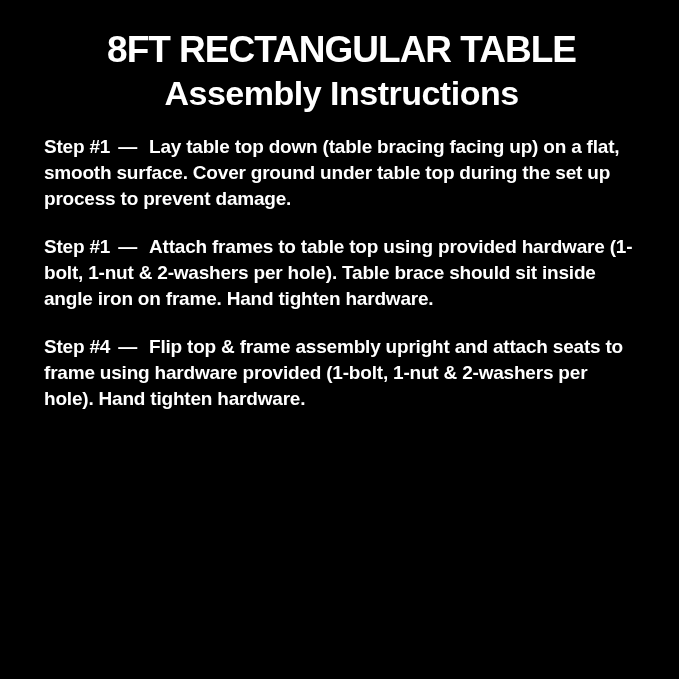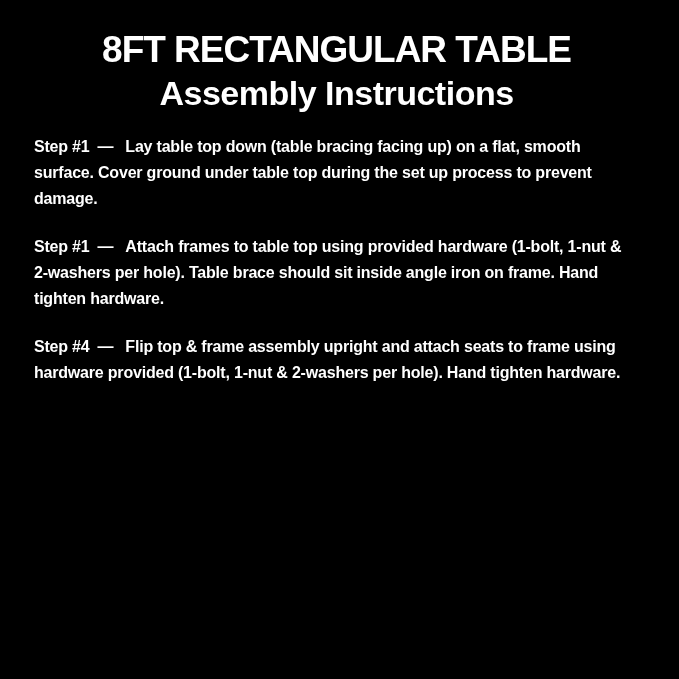--- a/index.html
+++ b/index.html
@@ -9,21 +9,21 @@
   }
   .poster {
     position: relative;
     width: 679px;
     height: 679px;
     background: #000000;
     color: #ffffff;
     font-family: "Liberation Sans", sans-serif;
     font-weight: 700;
     box-sizing: border-box;
-    padding: 30px 40px 0 34px;
+    padding: 30px 40px 0 44px;
     overflow: hidden;
   }
   header {
     text-align: center;
     margin-bottom: 22px;
   }
   h1.title {
     margin: 0;
     font-size: 37px;
     line-height: 1.1;
@@ -31,21 +31,21 @@
     white-space: nowrap;
   }
   h2.subtitle {
     margin: 4px 0 0 0;
     font-size: 34px;
     line-height: 1.1;
     letter-spacing: -0.5px;
   }
   .step {
     margin: 0 0 22px 0;
-    font-size: 16px;
+    font-size: 19px;
     line-height: 26px;
     letter-spacing: -0.2px;
   }
   .dash {
     margin: 0 12px 0 8px;
   }
 </style>
 </head>
 <body>
 

